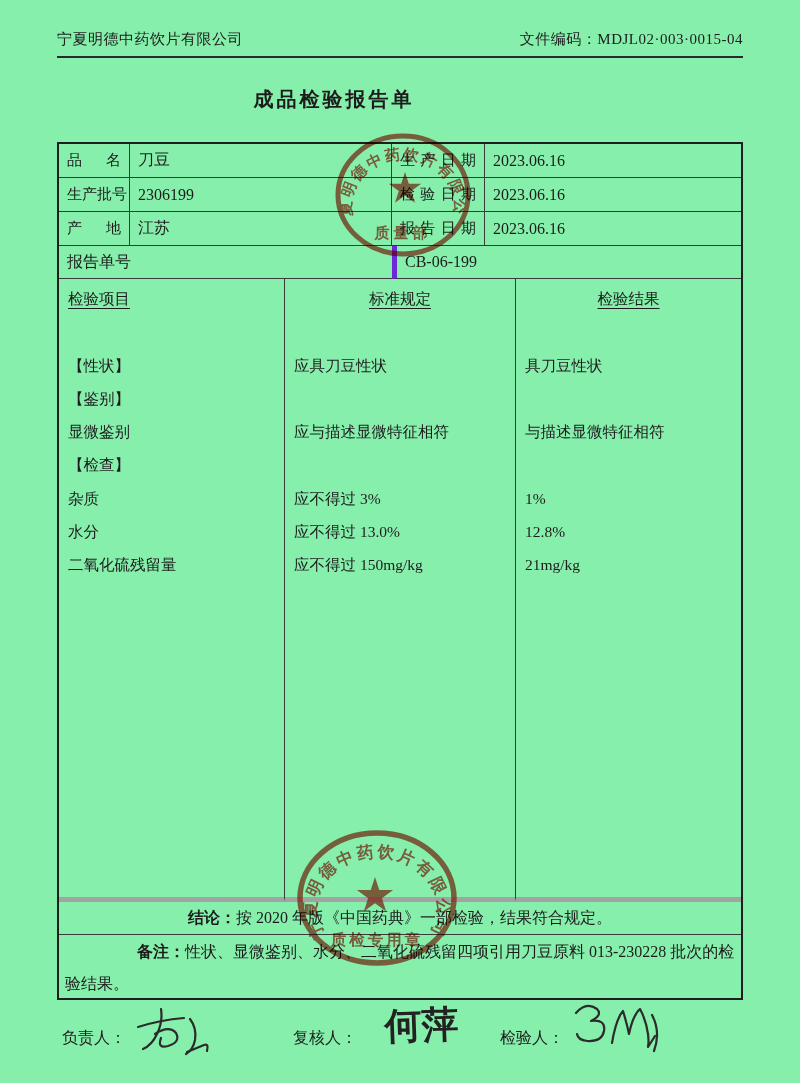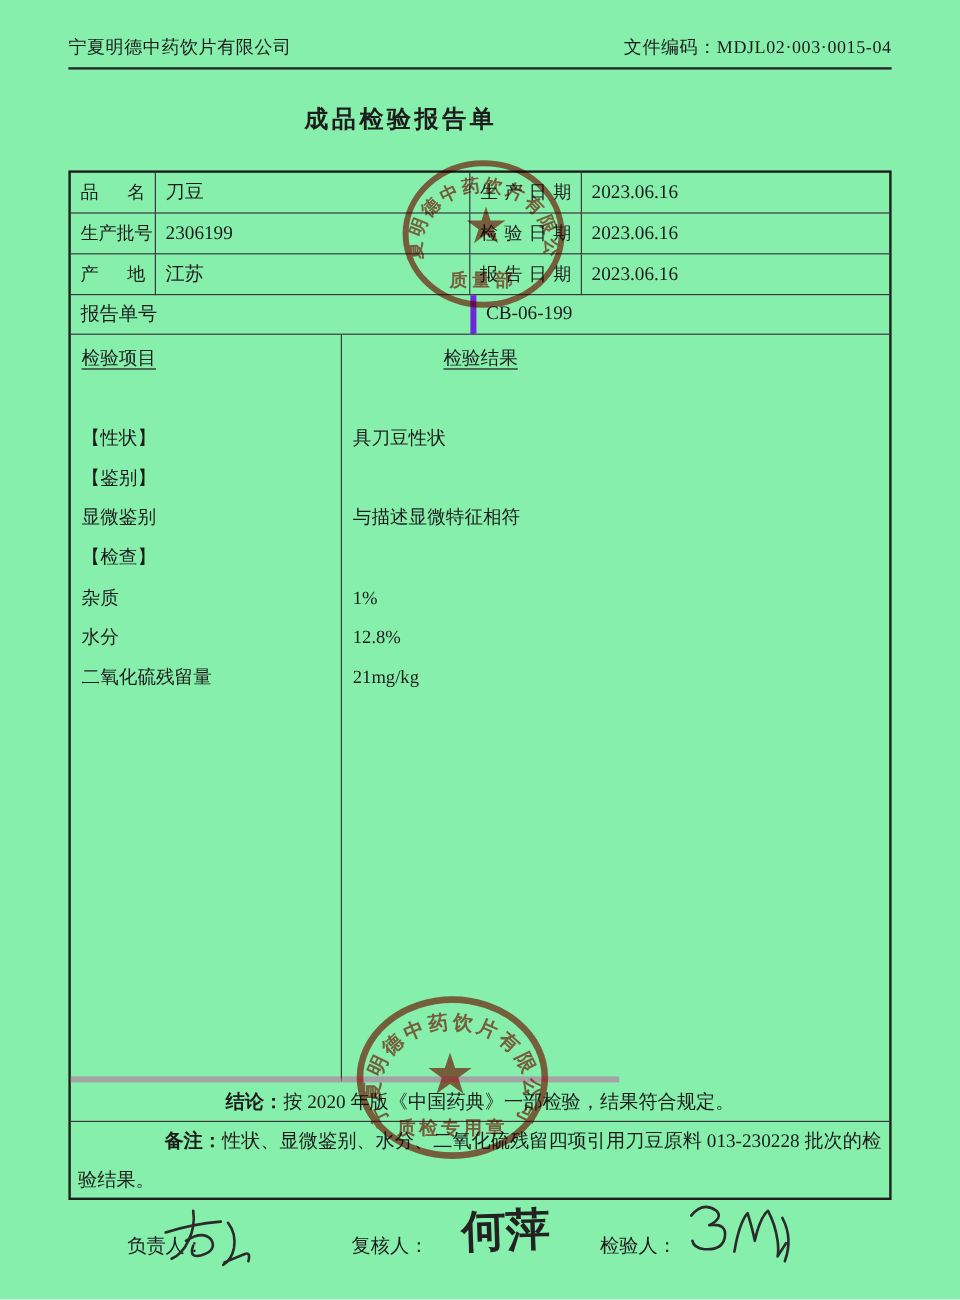--- a/index.html
+++ b/index.html
@@ -118,20 +118,31 @@
         <div class="iline hline"><span>检验项目</span></div>
         <div class="iline"></div>
         <div class="iline">【性状】</div>
         <div class="iline">【鉴别】</div>
         <div class="iline">显微鉴别</div>
         <div class="iline">【检查】</div>
         <div class="iline">杂质</div>
         <div class="iline">水分</div>
         <div class="iline">二氧化硫残留量</div>
       </div>
+      <div class="items-col">
+        <div class="iline center hline"><span>标准规定</span></div>
+        <div class="iline"></div>
+        <div class="iline">应具刀豆性状</div>
+        <div class="iline"></div>
+        <div class="iline">应与描述显微特征相符</div>
+        <div class="iline"></div>
+        <div class="iline">应不得过 3%</div>
+        <div class="iline">应不得过 13.0%</div>
+        <div class="iline">应不得过 150mg/kg</div>
+      </div>
       <div class="items-col last">
         <div class="iline center hline"><span>检验结果</span></div>
         <div class="iline"></div>
         <div class="iline">具刀豆性状</div>
         <div class="iline"></div>
         <div class="iline">与描述显微特征相符</div>
         <div class="iline"></div>
         <div class="iline">1%</div>
         <div class="iline">12.8%</div>
         <div class="iline">21mg/kg</div>
@@ -142,21 +153,21 @@
       <span class="b">结论：</span>
       <span>按 2020 年版《中国药典》一部检验，结果符合规定。</span>
     </div>
 
     <div class="remark-row">
       <p><span class="b">备注：</span><span>性状、显微鉴别、水分、二氧化硫残留四项引用刀豆原料 013-230228 批次的检验结果。</span></p>
     </div>
   </div>
 
   <div class="sig-row">
-    <span class="sig-label" style="left:5px;margin-left:44px;">负责人：</span>
+    <span class="sig-label" style="left:5px;">负责人：</span>
     <svg class="sig-svg" style="left:73px;top:8px;" width="95" height="58" viewBox="0 0 95 58">
       <path class="sig-stroke" d="M8,24 Q30,17 54,15"></path>
       <path class="sig-stroke" d="M31,6 Q33,19 27,31 Q22,42 13,46"></path>
       <path class="sig-stroke" d="M25,31 q14,-9 21,-1 q5,9 -8,13 q-11,3 -7,-8"></path>
       <path class="sig-stroke" d="M60,16 q7,9 5,21 q-2,10 -9,14"></path>
       <path class="sig-stroke" d="M57,49 l17,-7 q5,-2 3,6"></path>
     </svg>
 
     <span class="sig-label" style="left:236px;">复核人：</span>
     <svg class="sig-svg" style="left:326px;top:0px;" width="115" height="64" viewBox="0 0 115 64">

